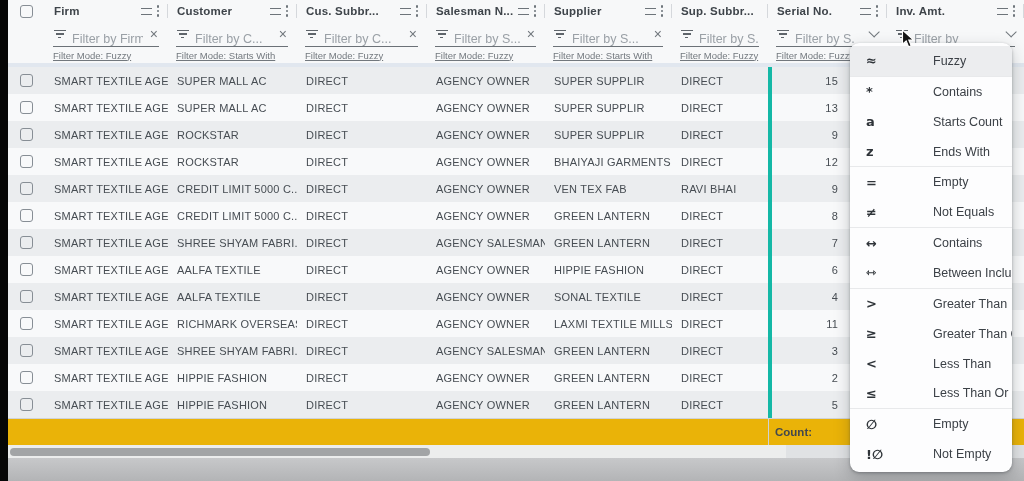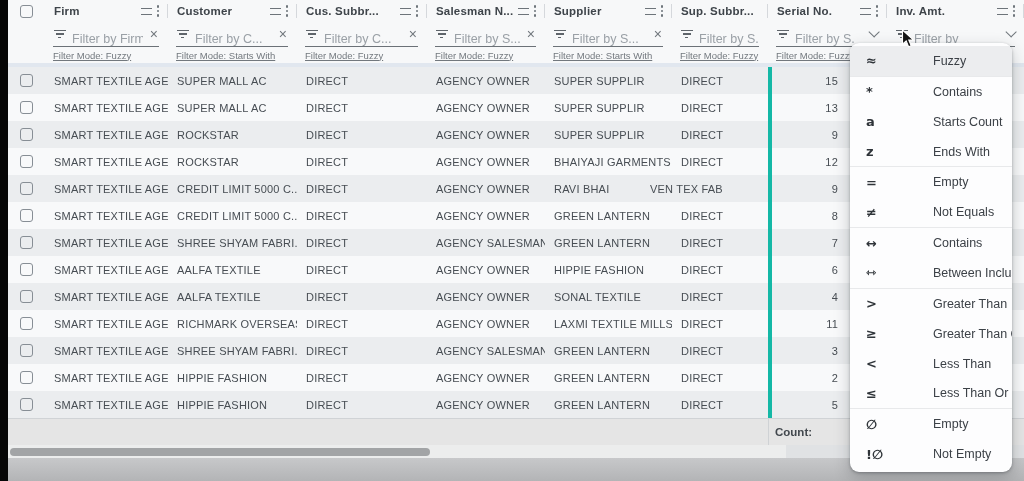--- a/index.html
+++ b/index.html
@@ -55,21 +55,21 @@
   .row.odd  { background:#ebedef; }
   .row.even { background:#f8f9fa; }
   .cell { display:flex; align-items:center; padding-left:9px; font-size:11px; color:#474d53;
           letter-spacing:.2px; white-space:nowrap; overflow:hidden; }
   .cell.col-serial { justify-content:flex-end; padding-left:0; padding-right:49px; border-left:4px solid #14b8a6; }
   .cell.col-check  { justify-content:center; padding-left:0; }
 
   .checkbox { width:13px; height:13px; border:1.6px solid #878e95; border-radius:3px; background:transparent; }
 
   
-  .footer { display:flex; height:27px; background:#e5e5e5; border-top:1px solid #d0d3d6; }
+  .footer { display:flex; height:27px; background:#eab308; border-top:1px solid #d0d3d6; }
   .fcell { display:flex; align-items:center; font-size:11.5px; font-weight:700; color:#42484e; }
   .fcell.col-serial { border-left:1px solid #cfd2d5; padding-left:6px; }
 
   
   .scroll-zone { position:relative; height:13px; background:#e0e2e4; }
   .scroll-track { position:absolute; left:0; top:0; width:778px; height:13px; background:#eceded; }
   .scroll-thumb { position:absolute; left:2px; top:3px; width:420px; height:8px; border-radius:4px; background:#a2a4a6; }
 
   .below { height:23px; background:linear-gradient(180deg,#c7c8ca 0%,#b3b4b6 100%); }
 
@@ -359,22 +359,22 @@
           <div class="cell col-inv"></div>
         </div>
         <div class="row odd">
           <div class="cell col-check">
             <span class="checkbox"></span>
           </div>
           <div class="cell col-firm">SMART TEXTILE AGE...</div>
           <div class="cell col-customer">CREDIT LIMIT 5000 C...</div>
           <div class="cell col-cus_subbr">DIRECT</div>
           <div class="cell col-salesman">AGENCY OWNER</div>
+          <div class="cell col-supplier">VEN TEX FAB</div>
           <div class="cell col-sup_subbr">RAVI BHAI</div>
-          <div class="cell col-supplier">VEN TEX FAB</div>
           <div class="cell col-serial">9</div>
           <div class="cell col-inv"></div>
         </div>
         <div class="row even">
           <div class="cell col-check">
             <span class="checkbox"></span>
           </div>
           <div class="cell col-firm">SMART TEXTILE AGE...</div>
           <div class="cell col-customer">CREDIT LIMIT 5000 C...</div>
           <div class="cell col-cus_subbr">DIRECT</div>

